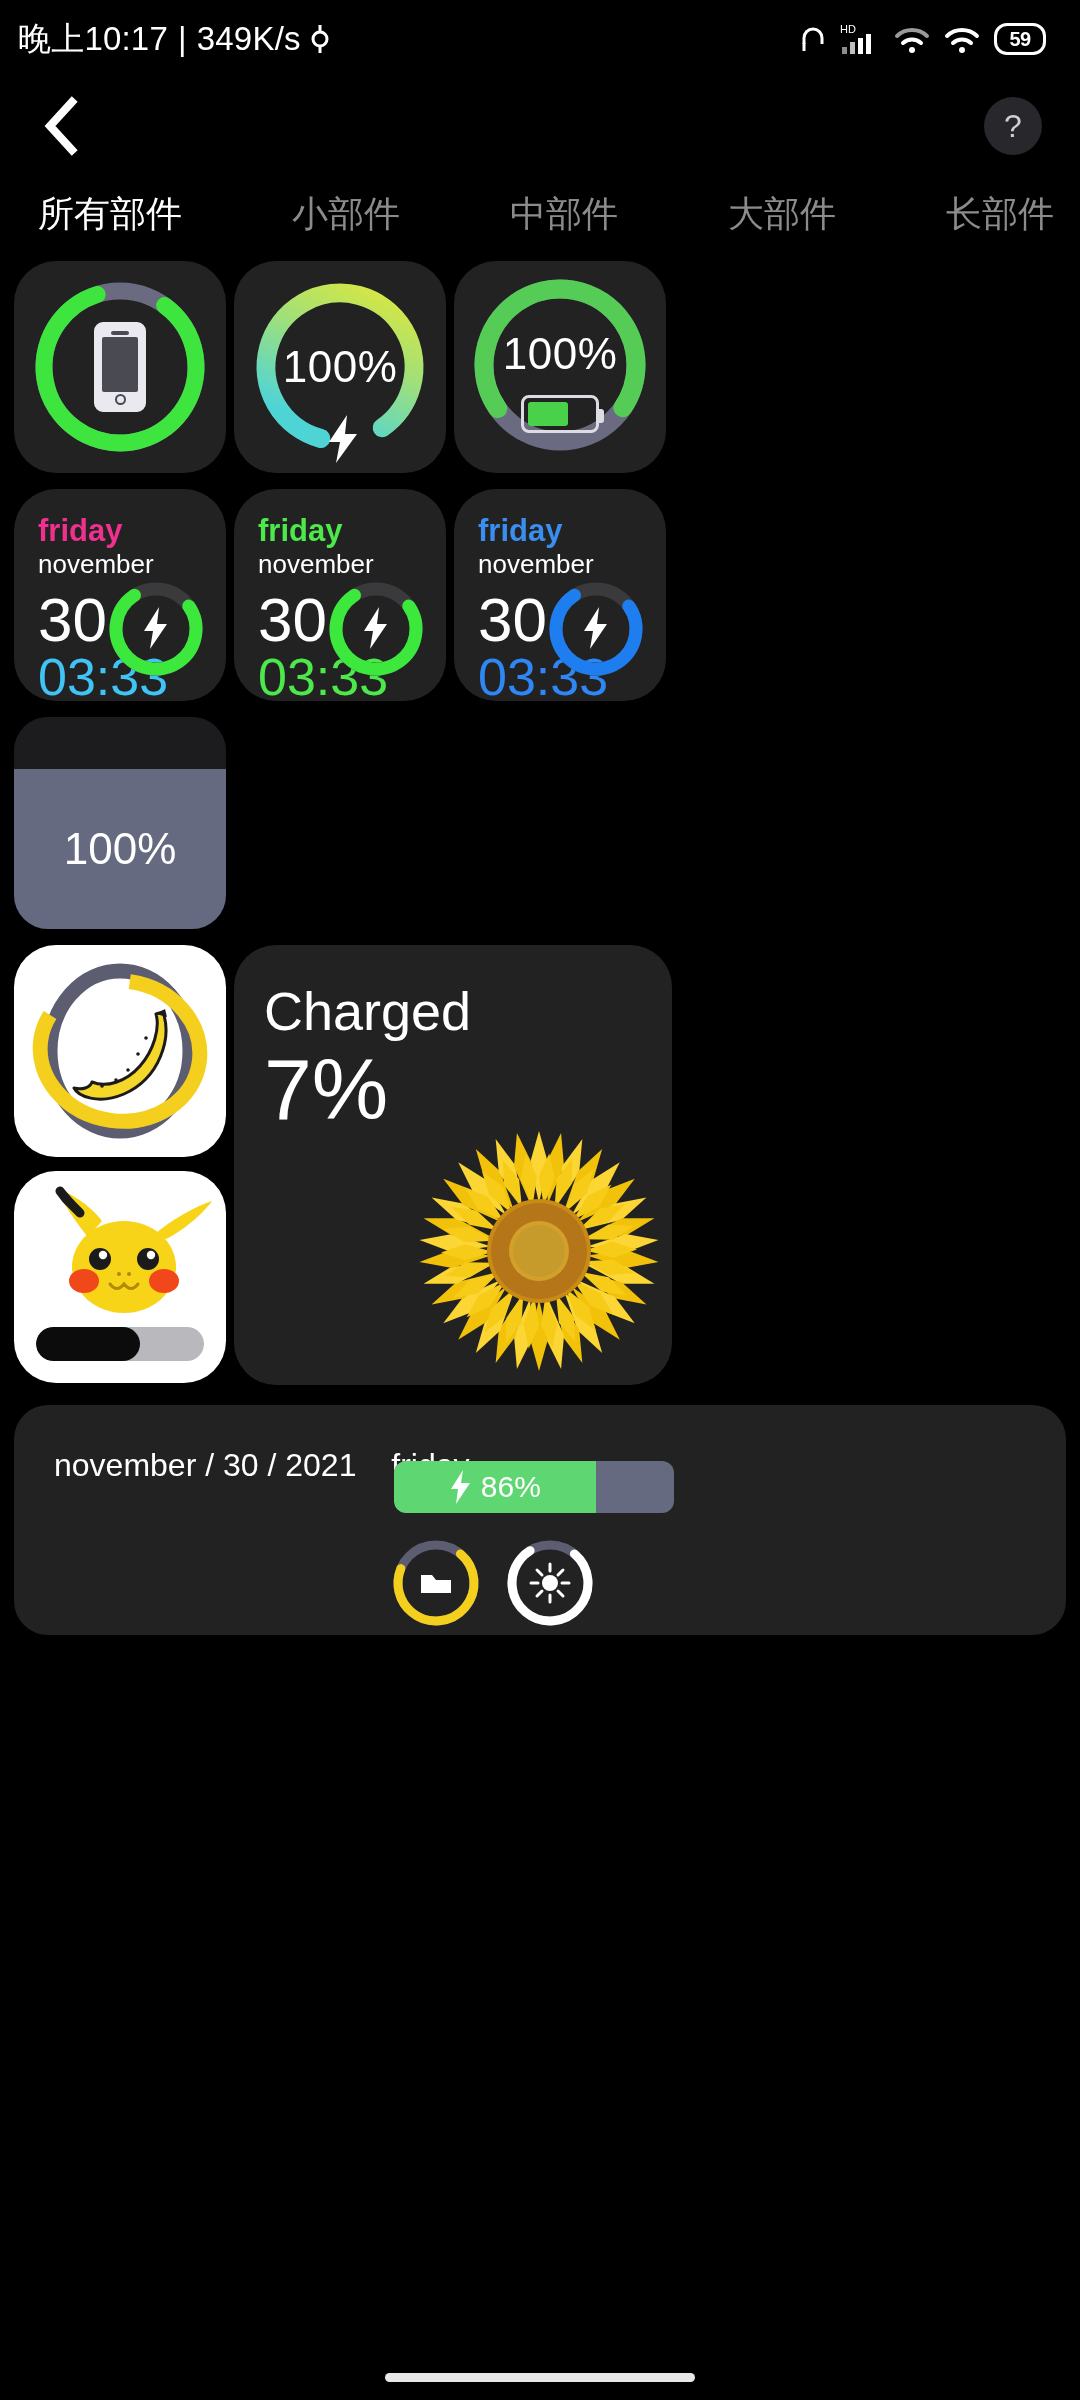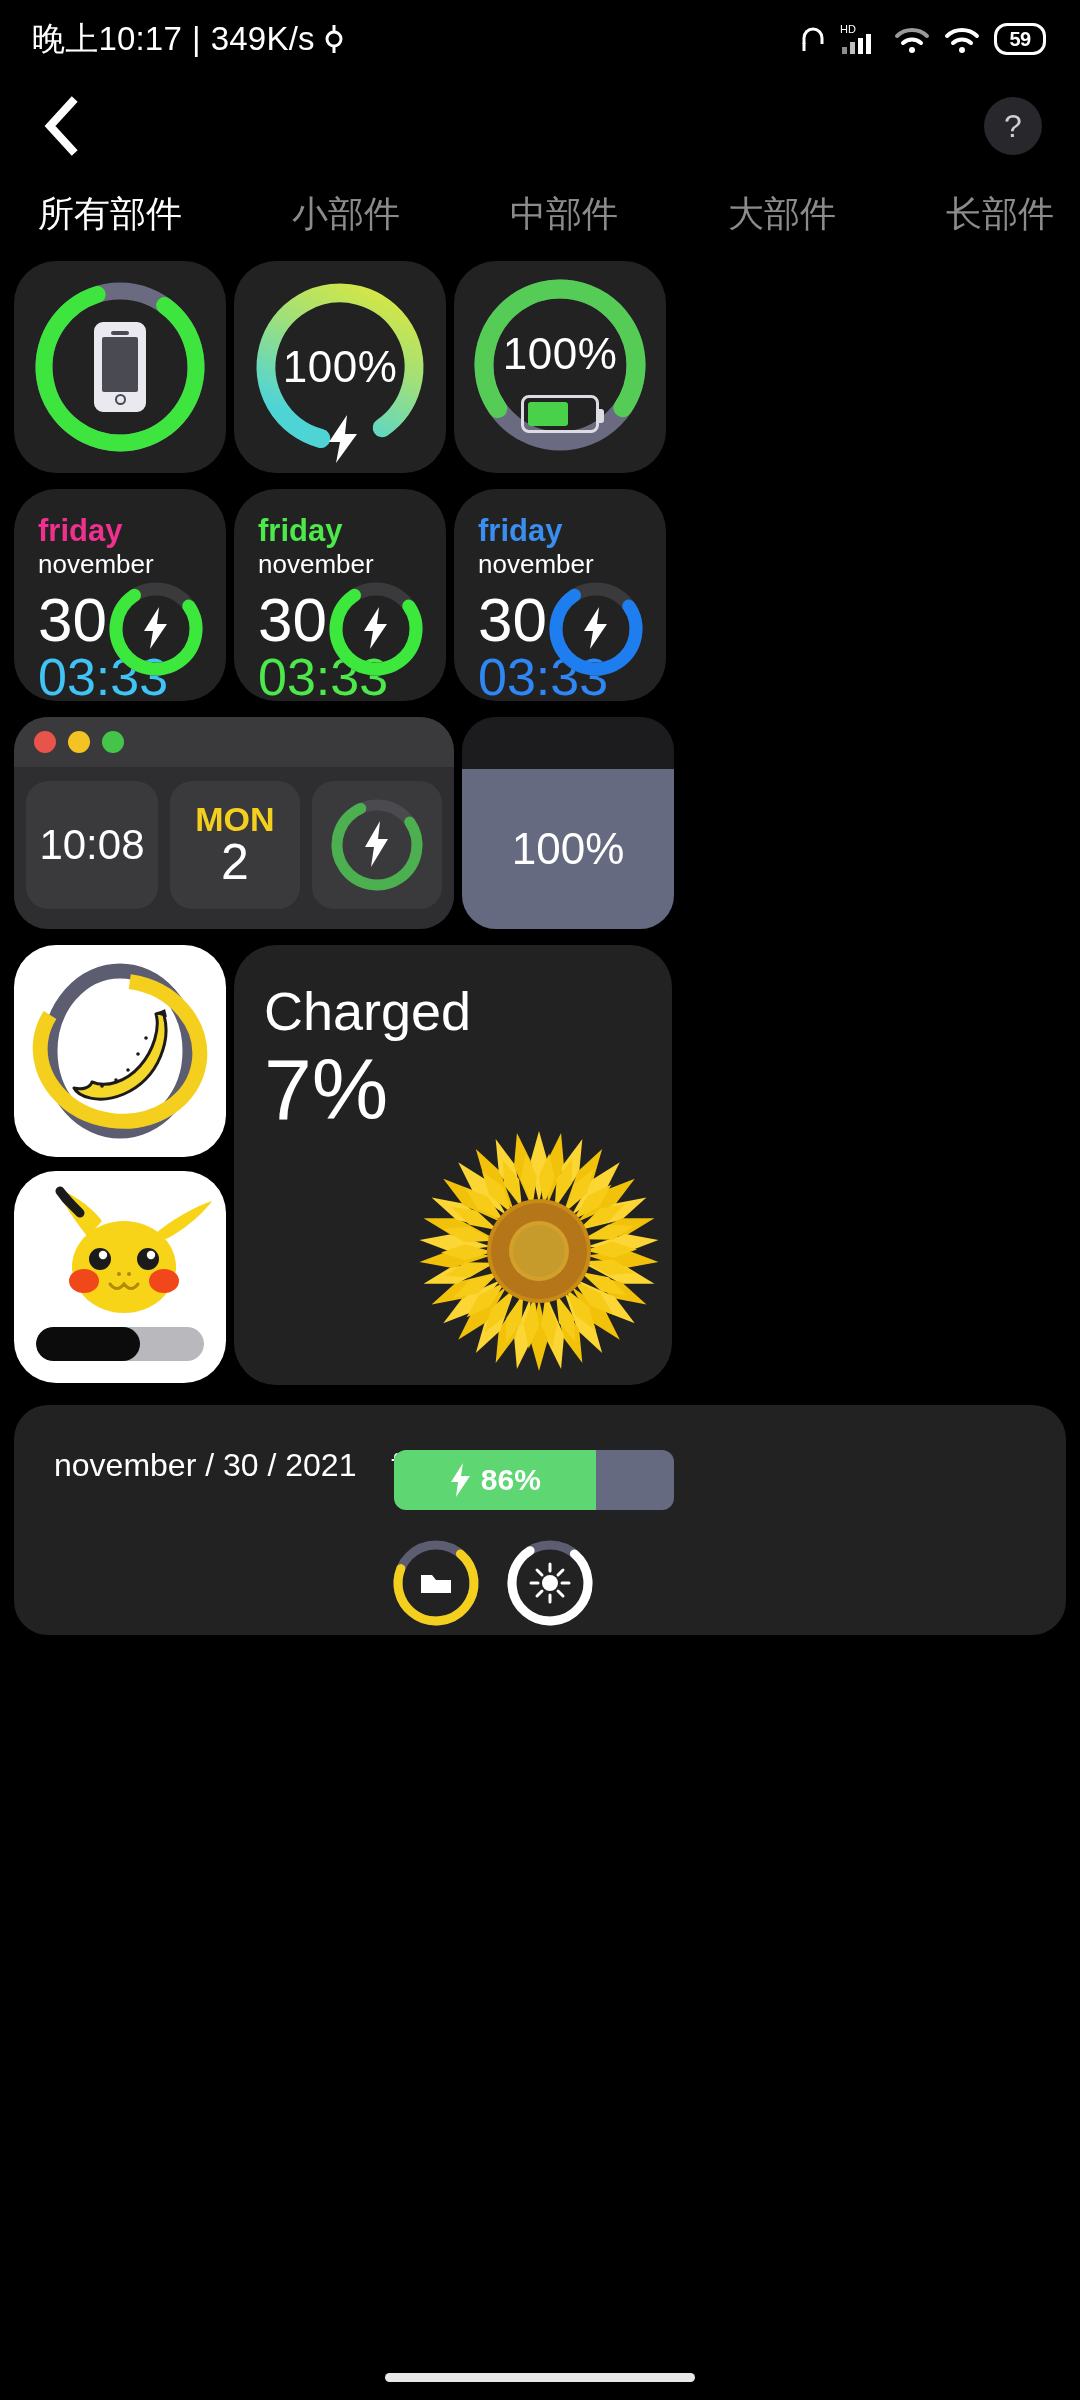--- a/index.html
+++ b/index.html
@@ -8,21 +8,21 @@
     background: #000;
     font-family: "Liberation Sans", sans-serif;
     overflow: hidden;
   }
   body { position: relative; color: #fff; }
 
   
   #statusbar {
     height: 78px; display:flex; align-items:center;
     justify-content: space-between;
-    padding: 0 34px 0 32px;
+    padding: 0 34px 0 18px;
   }
   #statusbar .left {
     display:flex; align-items:center; gap:6px;
     font-size: 33px; letter-spacing: .2px; font-weight: 400; color:#fff;
   }
   #statusbar .sep { padding: 0 4px; color:#fff; }
   #statusbar .right { display:flex; align-items:center; gap:14px; }
   .sb-ico { display:block; }
   .batt-pill {
     border:3px solid #fff; border-radius:13px; width:52px; height:32px;
@@ -137,22 +137,22 @@
   .pk-bar { position:absolute; bottom:22px; left:22px; width:168px; height:34px;
             background:#b9b9bd; border-radius:17px; overflow:hidden; }
   .pk-bar .fg { height:100%; background:#0c0c0c; border-radius:17px; }
 
   
   #longcard { width:1052px; height:230px; border-radius:34px; background:#222222;
               position:relative; overflow:hidden; margin-top:4px; }
   #longcard .date { position:absolute; left:40px; top:42px; font-size:32px; color:#fff;}
   #longcard .date .fri { margin-left:26px; }
   #longcard .big { position:absolute; left:36px; top:92px; font-size:74px; color:#fff;}
-  #lc-bar { position:absolute; left:380px; top:45px; width:280px; height:60px;
-            border-radius:12px; background:#666a80; overflow:hidden; display:flex;font-weight:bold;}
+  #lc-bar { position:absolute; left:380px; top:56px; width:280px; height:52px;
+            border-radius:12px; background:#666a80; overflow:hidden; display:flex;}
   #lc-bar .fg { background:#5ed672; height:100%; display:flex; align-items:center;
                 justify-content:center; gap:10px; border-radius:12px 0 0 12px;}
   #lc-bar .fg span { font-size:30px; color:#fff; }
   #lc-rings { position:absolute; left:372px; top:128px; display:flex; gap:14px; }
 
   
   #home-indicator {
     position:absolute; bottom:18px; left:50%; transform:translateX(-50%);
     width:310px; height:9px; border-radius:5px; background:#e8e8e8;
   }
@@ -321,47 +321,20 @@
           <circle cx="52" cy="52" r="40" fill="none" stroke="#1e7ef0" stroke-width="13" stroke-linecap="round" stroke-dasharray="190 251" transform="rotate(-35 52 52)"></circle>
         </svg>
         <svg style="position:absolute;left:38px;top:30px;" width="26" height="42" viewBox="0 0 26 42">
           <path d="M17 0 L2 24 H11 L8 42 L25 17 H15 Z" fill="#fff"></path>
         </svg>
       </div>
     </div>
   </div>
 
   <div class="row">
-    <div id="macwin">
-      <div class="titlebar">
-        <div class="dot" style="background:#e8544a"></div>
-        <div class="dot" style="background:#f2c322"></div>
-        <div class="dot" style="background:#44c54a"></div>
-      </div>
-      <div class="body">
-        <div class="mini w1">
-          <span class="mini-time">10:08</span>
-        </div>
-        <div class="mini w2">
-          <span class="mini-dow">MON</span>
-          <span class="mini-date">2</span>
-        </div>
-        <div class="mini w3">
-          <div style="position:relative;width:104px;height:104px;">
-            <svg width="104" height="104" viewBox="0 0 104 104">
-              <circle cx="52" cy="52" r="40" fill="none" stroke="#4a4a4f" stroke-width="11" stroke-linecap="round" stroke-dasharray="251" transform="rotate(-90 52 52)"></circle>
-              <circle cx="52" cy="52" r="40" fill="none" stroke="#4caf50" stroke-width="11" stroke-linecap="round" stroke-dasharray="196 251" transform="rotate(-35 52 52)"></circle>
-            </svg>
-            <svg style="position:absolute;left:38px;top:28px;" width="26" height="46" viewBox="0 0 26 46">
-              <path d="M17 0 L2 26 H11 L8 46 L25 18 H15 Z" fill="#fff"></path>
-            </svg>
-          </div>
-        </div>
-      </div>
-    </div>
 
     <div id="slate">
       <div class="top"></div>
       <div class="fill">
         <span>100%</span>
       </div>
     </div>
   </div>
 
   <div class="row">

